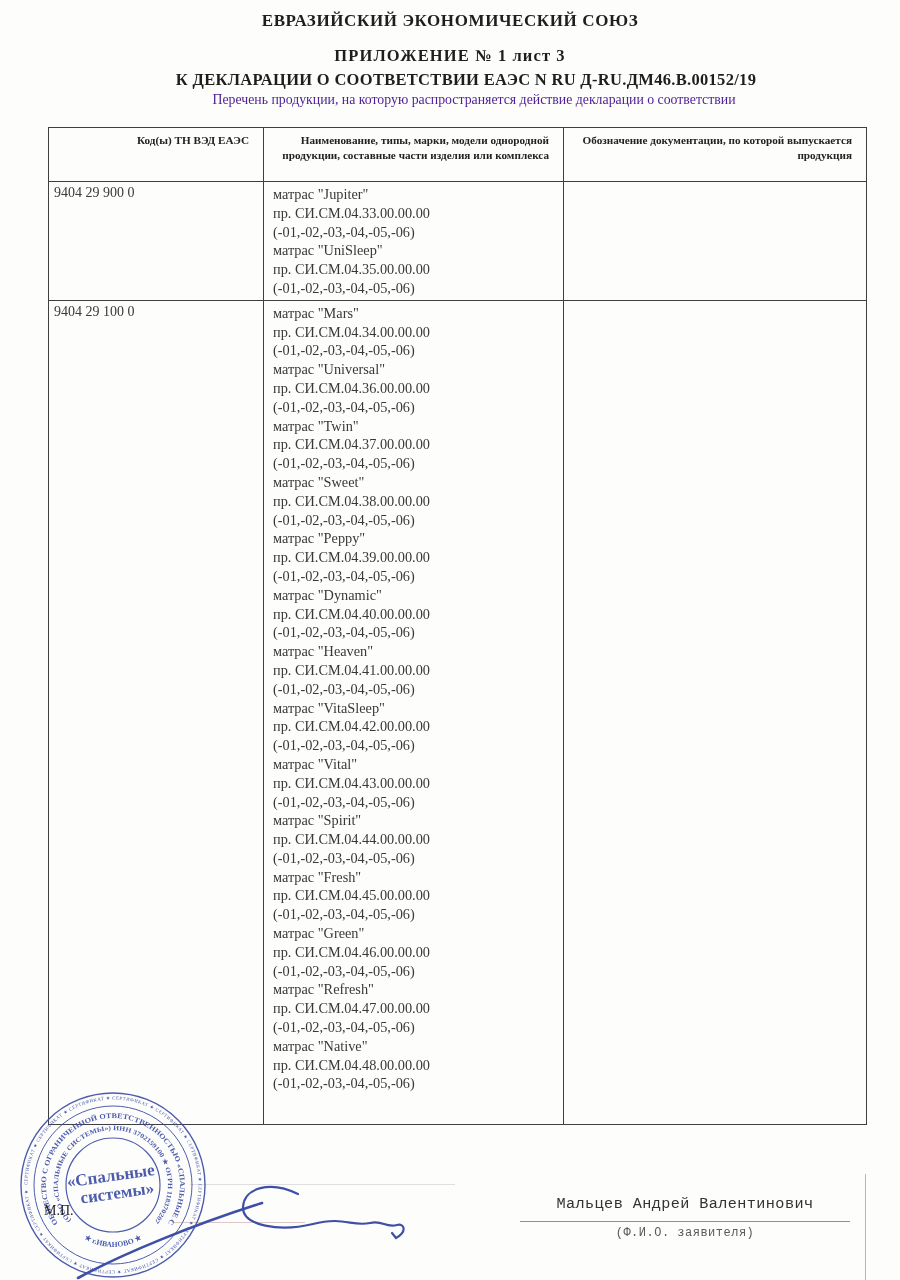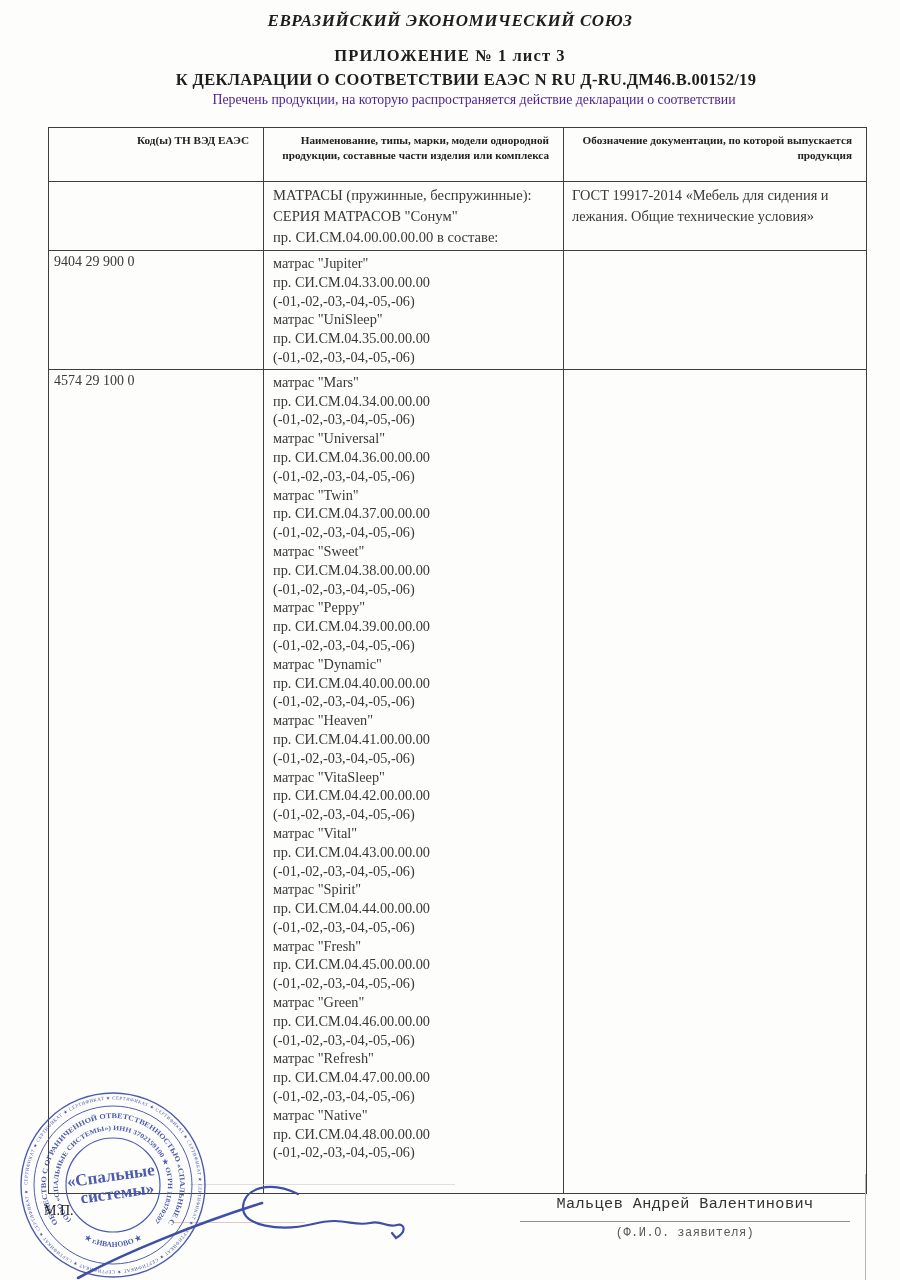--- a/index.html
+++ b/index.html
@@ -3,21 +3,21 @@
 <meta charset="utf-8">
 <style>
   html,body{margin:0;padding:0;}
   body{
     width:900px;height:1280px;position:relative;
     background:#fdfdfc;
     font-family:"Liberation Serif","DejaVu Serif",serif;
     color:#383838;overflow:hidden;
   }
   .doc-header{position:absolute;left:0;top:0;width:900px;text-align:center;color:#1e1e1e;}
-  .title-1{position:absolute;top:11px;width:100%;font-size:17px;font-weight:bold;letter-spacing:.6px;font-style:italic;}
+  .title-1{position:absolute;top:11px;width:100%;font-size:17px;font-weight:bold;letter-spacing:.6px;}
   .title-2{position:absolute;top:46px;width:100%;font-size:16.5px;font-weight:bold;letter-spacing:1.1px;}
   .title-3{position:absolute;top:70px;width:100%;font-size:16.5px;font-weight:bold;letter-spacing:.3px;margin-left:16px;}
   .subtitle{position:absolute;top:92px;width:100%;text-align:center;font-size:13.8px;color:#4c1d95;margin-left:24px;}
 
   table.products{
     position:absolute;left:48px;top:127px;width:818px;
     border-collapse:collapse;table-layout:fixed;
   }
   table.products th, table.products td{
     border:1px solid #3f3f3f;vertical-align:top;overflow:hidden;
@@ -66,43 +66,34 @@
       <col style="width:303px">
   </colgroup>
   <thead>
     <tr>
       <th>Код(ы) ТН ВЭД ЕАЭС</th>
       <th>Наименование, типы, марки, модели однородной продукции, составные части изделия или комплекса</th>
       <th>Обозначение документации, по которой выпускается продукция</th>
     </tr>
   </thead>
   <tbody>
-      <tr class="row-0">
-        <td class="col-code"></td>
-        <td class="col-name">
-          <div>МАТРАСЫ (пружинные, беспружинные):</div>
-          <div>СЕРИЯ МАТРАСОВ "Сонум"</div>
-          <div>пр. СИ.СМ.04.00.00.00.00 в составе:</div>
-        </td>
-        <td class="col-doc">ГОСТ 19917-2014 «Мебель для сидения и лежания. Общие технические условия»</td>
-      </tr>
       <tr class="row-1">
         <td class="col-code">9404 29 900 0</td>
         <td class="col-name">
           <div>матрас "Jupiter"</div>
           <div>пр. СИ.СМ.04.33.00.00.00</div>
           <div>(-01,-02,-03,-04,-05,-06)</div>
           <div>матрас "UniSleep"</div>
           <div>пр. СИ.СМ.04.35.00.00.00</div>
           <div>(-01,-02,-03,-04,-05,-06)</div>
         </td>
         <td class="col-doc"></td>
       </tr>
       <tr class="row-2">
-        <td class="col-code">4574 29 100 0</td>
+        <td class="col-code">9404 29 100 0</td>
         <td class="col-name">
           <div>матрас "Mars"</div>
           <div>пр. СИ.СМ.04.34.00.00.00</div>
           <div>(-01,-02,-03,-04,-05,-06)</div>
           <div>матрас "Universal"</div>
           <div>пр. СИ.СМ.04.36.00.00.00</div>
           <div>(-01,-02,-03,-04,-05,-06)</div>
           <div>матрас "Twin"</div>
           <div>пр. СИ.СМ.04.37.00.00.00</div>
           <div>(-01,-02,-03,-04,-05,-06)</div>

